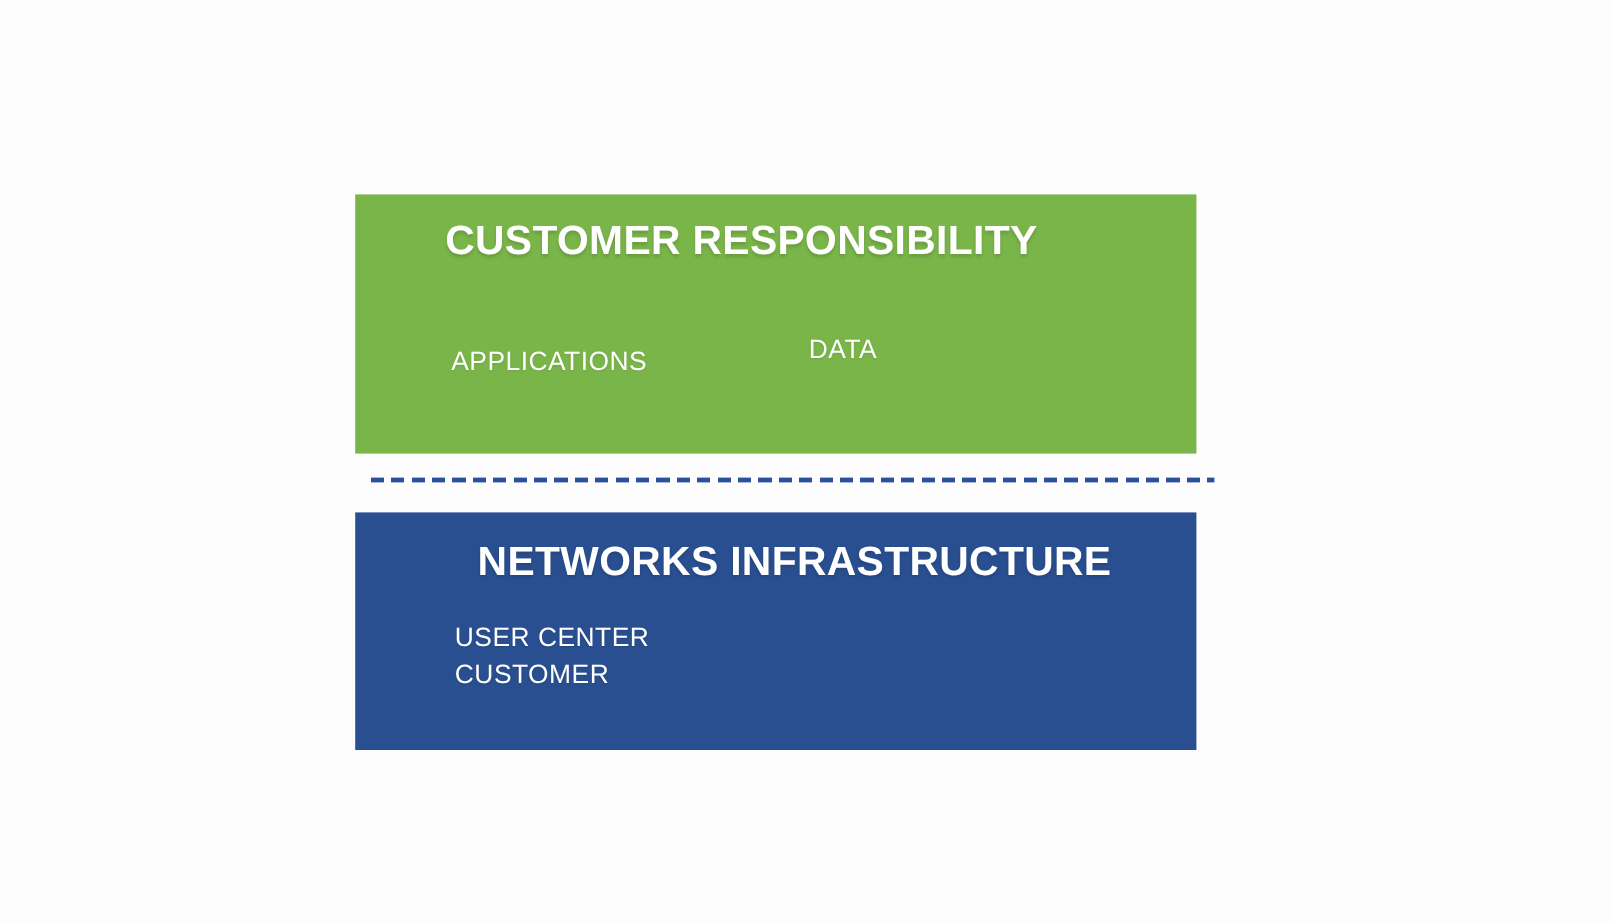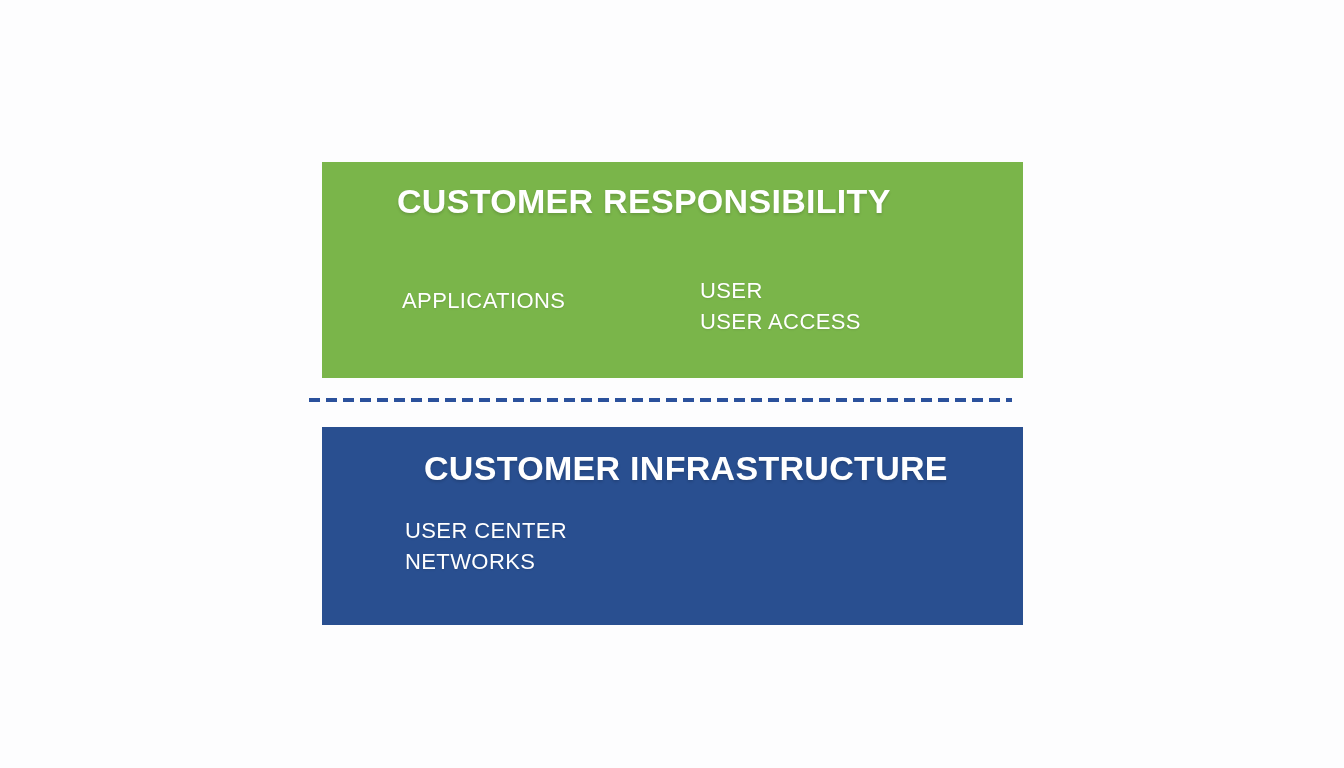--- a/index.html
+++ b/index.html
@@ -15,21 +15,21 @@
     background:var(--bg);
     font-family:"Liberation Sans","DejaVu Sans",sans-serif;
   }
   .canvas{
     position:relative;
     width:1344px;height:768px;
     background:var(--bg);
   }
   .box{
     position:absolute;
-    left:322px;
+    left:296px;
     width:701px;
     color:var(--white);
   }
   .box.green{
     top:162px;height:216px;
     background:var(--green);
   }
   .box.blue{
     top:427px;height:198px;
     background:var(--blue);
@@ -70,28 +70,27 @@
 <body>
 
 <div class="canvas">
 
   <div class="box green">
     <div class="box-title">CUSTOMER RESPONSIBILITY</div>
     <div class="col1">
       <div class="item">APPLICATIONS</div>
     </div>
     <div class="col2">
-      <div class="item">USER</div>
-      <div class="item">USER ACCESS</div>
+      <div class="item">DATA</div>
     </div>
   </div>
 
   <div class="divider"></div>
 
   <div class="box blue">
-    <div class="box-title">CUSTOMER INFRASTRUCTURE</div>
+    <div class="box-title">NETWORKS INFRASTRUCTURE</div>
     <div class="items">
       <div class="item">USER CENTER</div>
-      <div class="item">NETWORKS</div>
+      <div class="item">CUSTOMER</div>
     </div>
   </div>
 
 </div>
 
 </body></html>

